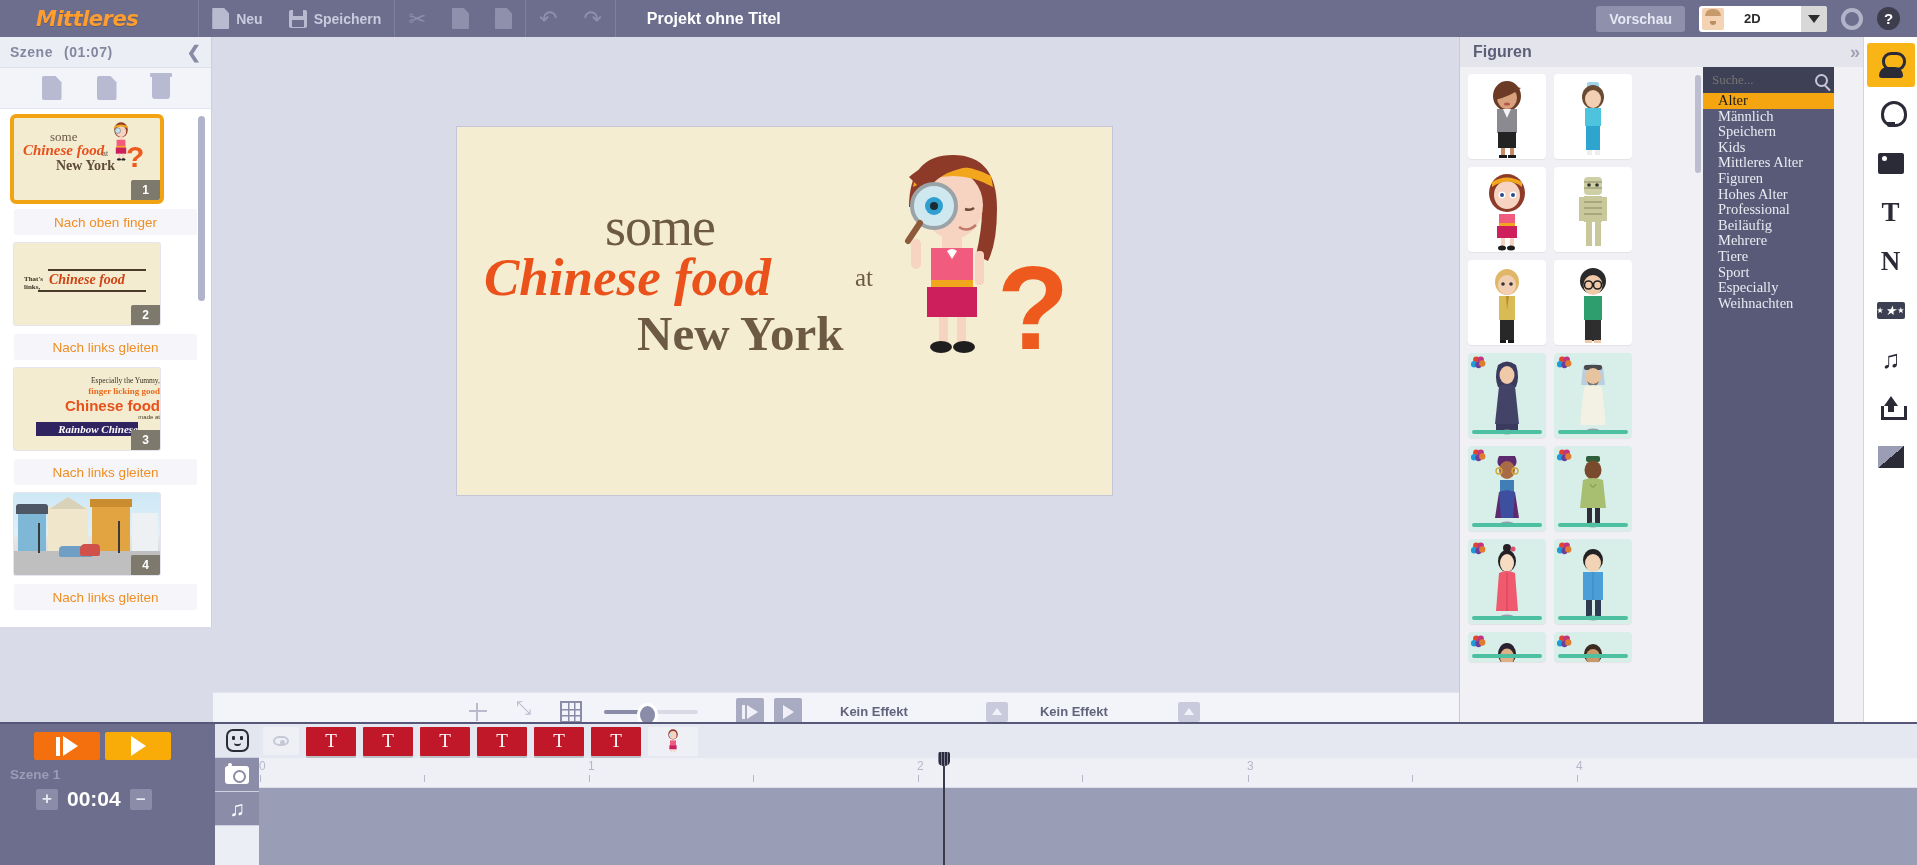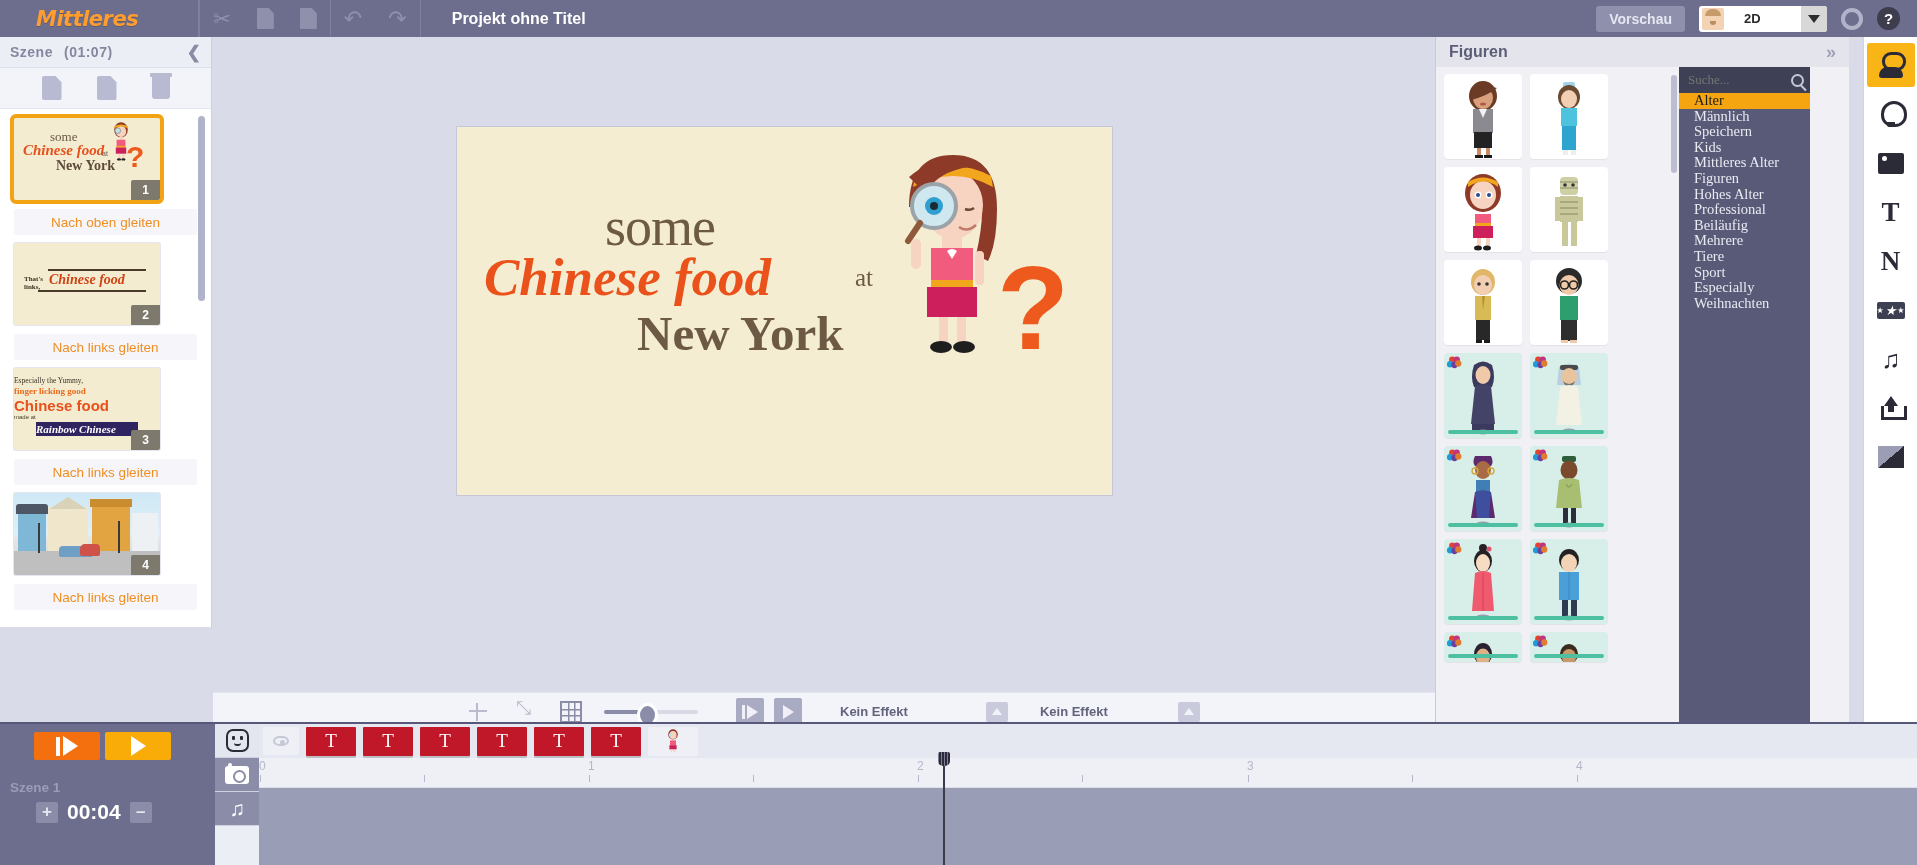--- a/index.html
+++ b/index.html
@@ -134,21 +134,21 @@
   .tn1 .t-ny { position:absolute; left:42px; top:40px; font-size:14px; color:#5e4b3a; font-weight:bold; font-family:"Liberation Serif",serif;}
   .tn1 .t-q { position:absolute; left:112px; top:24px; font-size:30px; color:#ef5a1e; font-weight:bold; line-height:1;}
   .tn1 .t-girl { position:absolute; left:95px; top:3px; width:24px; height:40px; }
 
   .tn2 { position:absolute; inset:0; }
   .tn2 .a { position:absolute; left:10px; top:32px; font-size:7px; color:#3b3124; font-family:"Liberation Serif",serif; line-height:1.15;}
   .tn2 .b { position:absolute; left:35px; top:29px; font-size:14px; color:#cf4315; font-style:italic; font-weight:bold; font-family:"Liberation Serif",serif;}
   .tn2 .ln1 { position:absolute; left:34px; top:26px; width:98px; height:1.5px; background:#4a3a28;}
   .tn2 .ln2 { position:absolute; left:24px; top:47px; width:108px; height:1.5px; background:#4a3a28;}
 
-  .tn3 { position:absolute; inset:0; text-align:left;padding-left:24px; }
+  .tn3 { position:absolute; inset:0; text-align:right;padding-left:24px; }
   .tn3 .l1 { position:absolute; left:0; right:0; top:8px; font-size:7.5px; color:#3c3226; font-family:"Liberation Serif",serif;}
   .tn3 .l2 { position:absolute; left:0; right:0; top:18px; font-size:9px; color:#ea6a1e; font-weight:bold; font-family:"Liberation Serif",serif;}
   .tn3 .l3 { position:absolute; left:0; right:0; top:29px; font-size:15px; color:#e8501c; font-weight:bold; font-family:"Liberation Sans",sans-serif;}
   .tn3 .l4 { position:absolute; left:0; right:0; top:46px; font-size:6px; color:#4a3a28;}
   .tn3 .l5 { position:absolute; left:22px; right:22px; top:54px; background:#2f2360; color:#fff; font-size:11px; font-style:italic; font-weight:bold; font-family:"Liberation Serif",serif; padding:1px 0;}
 
   .tn4 { position:absolute; inset:0; background:linear-gradient(#cfe8f5 0%, #dff0f8 52%, #e8e8e8 52%, #cfcfcf 100%); }
   .tn4 .b1 { position:absolute; left:4px; top:18px; width:28px; height:40px; background:#7fb7d6;}
   .tn4 .b1r{ position:absolute; left:2px; top:11px; width:32px; height:10px; background:#4e5766; border-radius:3px 3px 0 0;}
   .tn4 .b2 { position:absolute; left:34px; top:14px; width:40px; height:44px; background:#f0e6cb;}
@@ -204,21 +204,21 @@
   .pbar { width:3px; height:14px; background:#f0f0f6; margin-right:2px;}
   .eff-lbl { font-size:13px; font-weight:bold; color:#62647e; }
   .eff-up {
     width: 22px; height: 20px; background:#c9cbdc; border-radius:2px; cursor:pointer;
     display:flex; align-items:center; justify-content:center;
   }
   .tri-up { width:0;height:0;border-left:5px solid transparent;border-right:5px solid transparent;border-bottom:7px solid #f2f3f8;}
 
   
   .libpanel {
-    position: absolute; top: 37px; right: 68px; width: 414px; bottom: 143px;
+    position: absolute; top: 37px; right: 44px; width: 414px; bottom: 143px;
     background: #f1f1f5; border-left:1px solid #c8c9d9;
   }
   .lib-head {
     height: 30px; background: #e4e5ec; display:flex; align-items:center;
     justify-content:space-between; padding: 0 13px;
   }
   .lib-head .t { font-size: 16px; font-weight:bold; color:#5c5e78; }
   .chev-r { color:#9fa1b6; font-size:18px; font-weight:bold; cursor:pointer;}
   .lib-body { position:absolute; top:30px; left:0; right:0; bottom:0; display:flex; }
   .grid {
@@ -285,21 +285,21 @@
   .bottom {
     position:absolute; left:0; bottom:0; width:1917px; height:143px;
     background:#6d6e8e; border-top:2px solid #575879;
   }
   .pcontrols { position:absolute; left:0; top:0; width:215px; height:143px; }
   .bigbtn { width:66px;height:28px;border-radius:2px;display:flex;align-items:center;justify-content:center;cursor:pointer;}
   .bigbtn.o { background:#f4700f; }
   .bigbtn.y { background:#f9ab07; }
   .btri { width:0;height:0;border-left:15px solid #fff;border-top:10px solid transparent;border-bottom:10px solid transparent;}
   .bbar { width:4px;height:19px;background:#fff;margin-right:3px;}
-  .scenelbl { color:#9b9cb6; font-weight:bold; font-size:13.5px; margin-left:10px; margin-top:20px;}
+  .scenelbl { color:#9b9cb6; font-weight:bold; font-size:13.5px; margin-left:10px; margin-top:7px;}
   .timerow { display:flex; align-items:center; gap:9px; margin-left:36px; margin-top:5px;}
   .pmbtn { width:22px;height:21px;background:#8a8ca8;border-radius:2px;color:#e7e8f1;font-weight:bold;font-size:17px;display:flex;align-items:center;justify-content:center;cursor:pointer;}
   .timeval { color:#fff; font-weight:bold; font-size:21px; }
 
   .tracks { position:absolute; left:215px; top:0; right:0; bottom:0; background:#eceef5; }
   .trackicons { position:absolute; left:0; top:0; width:44px; bottom:0; }
   .ticon { height:34px; display:flex; align-items:center; justify-content:center; cursor:pointer; border-bottom:1px solid #cfd1e0;}
   .ticon.lightbg { background:#e3e5ef; }
   .ticon.darkbg { background:#8b8da8; }
   .face { width:23px;height:23px;border:2.5px solid #2b2b38; border-radius:7px; position:relative;}
@@ -329,20 +329,30 @@
 </style>
 </head>
 <body>
 
 <div id="app">
 
   <div class="topbar">
     <div class="logo">Mittleres</div>
     <div style="width:60px"></div>
     <div class="tb-sep"></div>
+    <div class="tb-group">
+      <div class="tb-btn">
+        <span class="ico ico-page"></span>
+        <span class="lbl">Neu</span>
+      </div>
+      <div class="tb-btn">
+        <span class="ico ico-save"></span>
+        <span class="lbl">Speichern</span>
+      </div>
+    </div>
     <div class="tb-sep"></div>
     <div class="tb-group">
       <div class="tb-btn dim">
         <span style="font-size:21px;color:#b9bad0">✂</span>
       </div>
       <div class="tb-btn dim">
         <span class="ico ico-page"></span>
       </div>
       <div class="tb-btn dim">
         <span class="ico ico-page"></span>
@@ -411,21 +421,21 @@
               <rect x="23" y="82" width="5" height="12" fill="#f6d2c0"></rect>
               <rect x="33" y="82" width="5" height="12" fill="#f6d2c0"></rect>
               <ellipse cx="25" cy="96" rx="5" ry="3" fill="#222"></ellipse>
               <ellipse cx="36" cy="96" rx="5" ry="3" fill="#222"></ellipse>
             </svg>
           </div>
           <span class="num">1</span>
         </div>
       </div>
       <div class="trans">
-        <span>Nach oben gleiten</span>
+        <span>Nach oben finger</span>
       </div>
 
       <div class="thumb-wrap">
         <div class="thumb">
           <div class="tn2">
             <div class="ln1"></div>
             <span class="a"><b>That's</b><br><b>links,</b></span>
             <span class="b">Chinese food</span>
             <div class="ln2"></div>
           </div>

